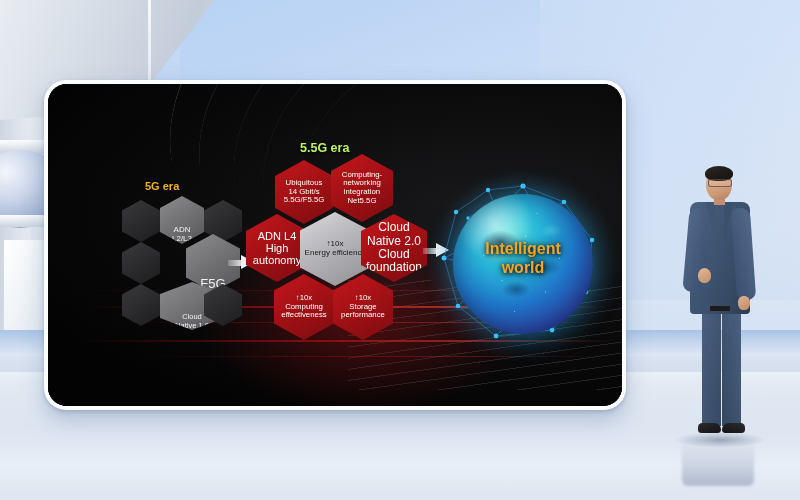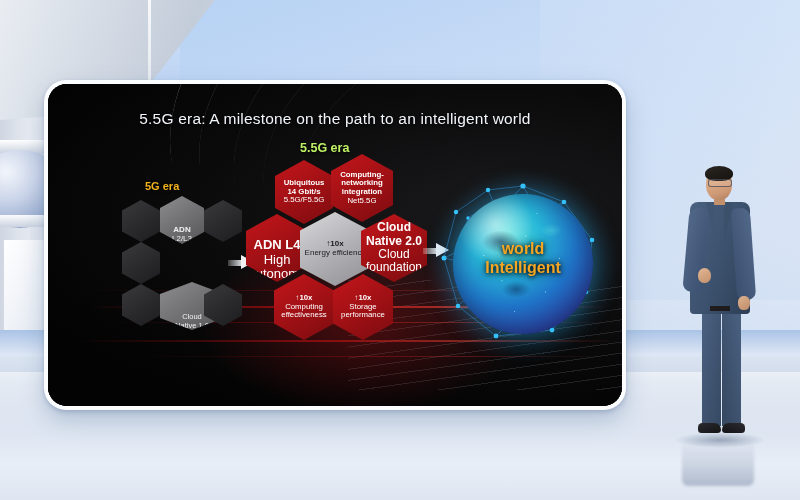--- a/index.html
+++ b/index.html
@@ -75,21 +75,21 @@
 
   
   .hex{position:absolute;display:flex;flex-direction:column;align-items:center;
     justify-content:center;text-align:center;line-height:1.12;
     clip-path:polygon(50% 0%,100% 25%,100% 75%,50% 100%,0% 75%,0% 25%);}
   .hex-grey{background:linear-gradient(145deg,#8d8d8f,#6e6e70 55%,#56565a);color:#f1f1f3;justify-content:flex-end;}
   .hex-dark{background:linear-gradient(145deg,#3a3a3c,#28282a 60%,#1d1d1f);}
   .hex-red{background:linear-gradient(150deg,#c3161b,#9e1014 55%,#7d0c10);color:#fff;
     box-shadow:0 0 10px rgba(190,20,25,.5);}
   .hex-silver{background:linear-gradient(150deg,#d9d9dc,#b3b3b7 50%,#8f8f94);color:#1b1b1b;}
-  .hex .t1{font-weight:bold;}
+  .hex .t1{font-weight:normal;}
 
   .arrow{position:absolute;width:26px;height:15px;}
   .arrow i{position:absolute;left:0;top:5px;width:15px;height:6px;
     background:linear-gradient(90deg,rgba(255,255,255,.2),#e9ebf0);}
   .arrow b{position:absolute;left:13px;top:0;width:0;height:0;
     border-top:7.5px solid transparent;border-bottom:7.5px solid transparent;
     border-left:13px solid #eef0f4;}
 
   
   #globe-wrap{position:absolute;left:388px;top:96px;width:174px;height:174px;}
@@ -192,32 +192,34 @@
     <div class="streak s4"></div>
     <div class="streak s5"></div>
     <div class="botlines"></div>
     <div class="glowred"></div>
     <div class="redstreak r5"></div>
     <div class="redstreak r1"></div>
     <div class="redstreak r2"></div>
     <div class="redstreak r3"></div>
     <div class="redstreak r4"></div>
 
-    <div class="slide-title">5.5G era: A milestone on the path to an intelligent world</div>
 
     <div class="era-label" id="era-5g">5G era</div>
 
     <div class="hex hex-dark" style="left:74px;top:116px;width:38px;height:42px;"></div>
     <div class="hex hex-grey" style="left:112px;top:112px;width:44px;height:48px;font-size:8px;">
       <span class="t1">ADN</span>
       <span>L2/L3</span>
     </div>
     <div class="hex hex-dark" style="left:156px;top:116px;width:38px;height:42px;"></div>
 
     <div class="hex hex-dark" style="left:74px;top:158px;width:38px;height:42px;"></div>
+    <div class="hex hex-grey" style="left:138px;top:150px;width:54px;height:58px;font-size:13px;">
+      <span class="t1">F5G</span>
+    </div>
 
     <div class="hex hex-dark" style="left:74px;top:200px;width:38px;height:42px;"></div>
     <div class="hex hex-grey" style="left:112px;top:198px;width:64px;height:48px;font-size:7.5px;">
       <span>Cloud</span>
       <span>Native 1.0</span>
     </div>
     <div class="hex hex-dark" style="left:156px;top:200px;width:38px;height:42px;"></div>
 
     <div class="arrow" style="left:180px;top:171px;">
       <i></i>
@@ -232,21 +234,21 @@
       <span>5.5G/F5.5G</span>
     </div>
 
     <div class="hex hex-red" style="left:283px;top:70px;width:62px;height:68px;font-size:7.8px;">
       <span class="t1">Computing-</span>
       <span class="t1">networking</span>
       <span class="t1">integration</span>
       <span>Net5.5G</span>
     </div>
 
-    <div class="hex hex-red" style="left:198px;top:130px;width:62px;height:68px;font-size:13px;justify-content:flex-end;">
+    <div class="hex hex-red" style="left:198px;top:130px;width:62px;height:68px;font-size:11px;">
       <span class="t1">ADN L4</span>
       <span>High autonomy</span>
     </div>
 
     <div class="hex hex-silver" style="left:252px;top:128px;width:70px;height:74px;font-size:8px;">
       <span class="t1">↑10x</span>
       <span>Energy efficiency</span>
     </div>
 
     <div class="hex hex-red" style="left:313px;top:130px;width:66px;height:68px;font-size:12px;">
@@ -296,22 +298,22 @@
           <circle cx="30" cy="116" r="1.8"></circle>
             <circle cx="142" cy="66" r="1.8"></circle>
           <circle cx="120" cy="34" r="1.7"></circle>
             <circle cx="32" cy="38" r="1.7"></circle>
         </g>
       </svg>
       <div class="glb"></div>
       <div class="glb-tex"></div>
       <div class="glb-spark"></div>
       <div class="glb-text">
+        <div>Intelligent</div>
         <div>world</div>
-        <div>Intelligent</div>
       </div>
     </div>
   </div>
 
   <div id="presenter">
     <div class="p-refl"></div>
     <div class="p-shadow"></div>
     <div class="p-legL"></div>
     <div class="p-legR"></div>
     <div class="p-shoeL"></div>

